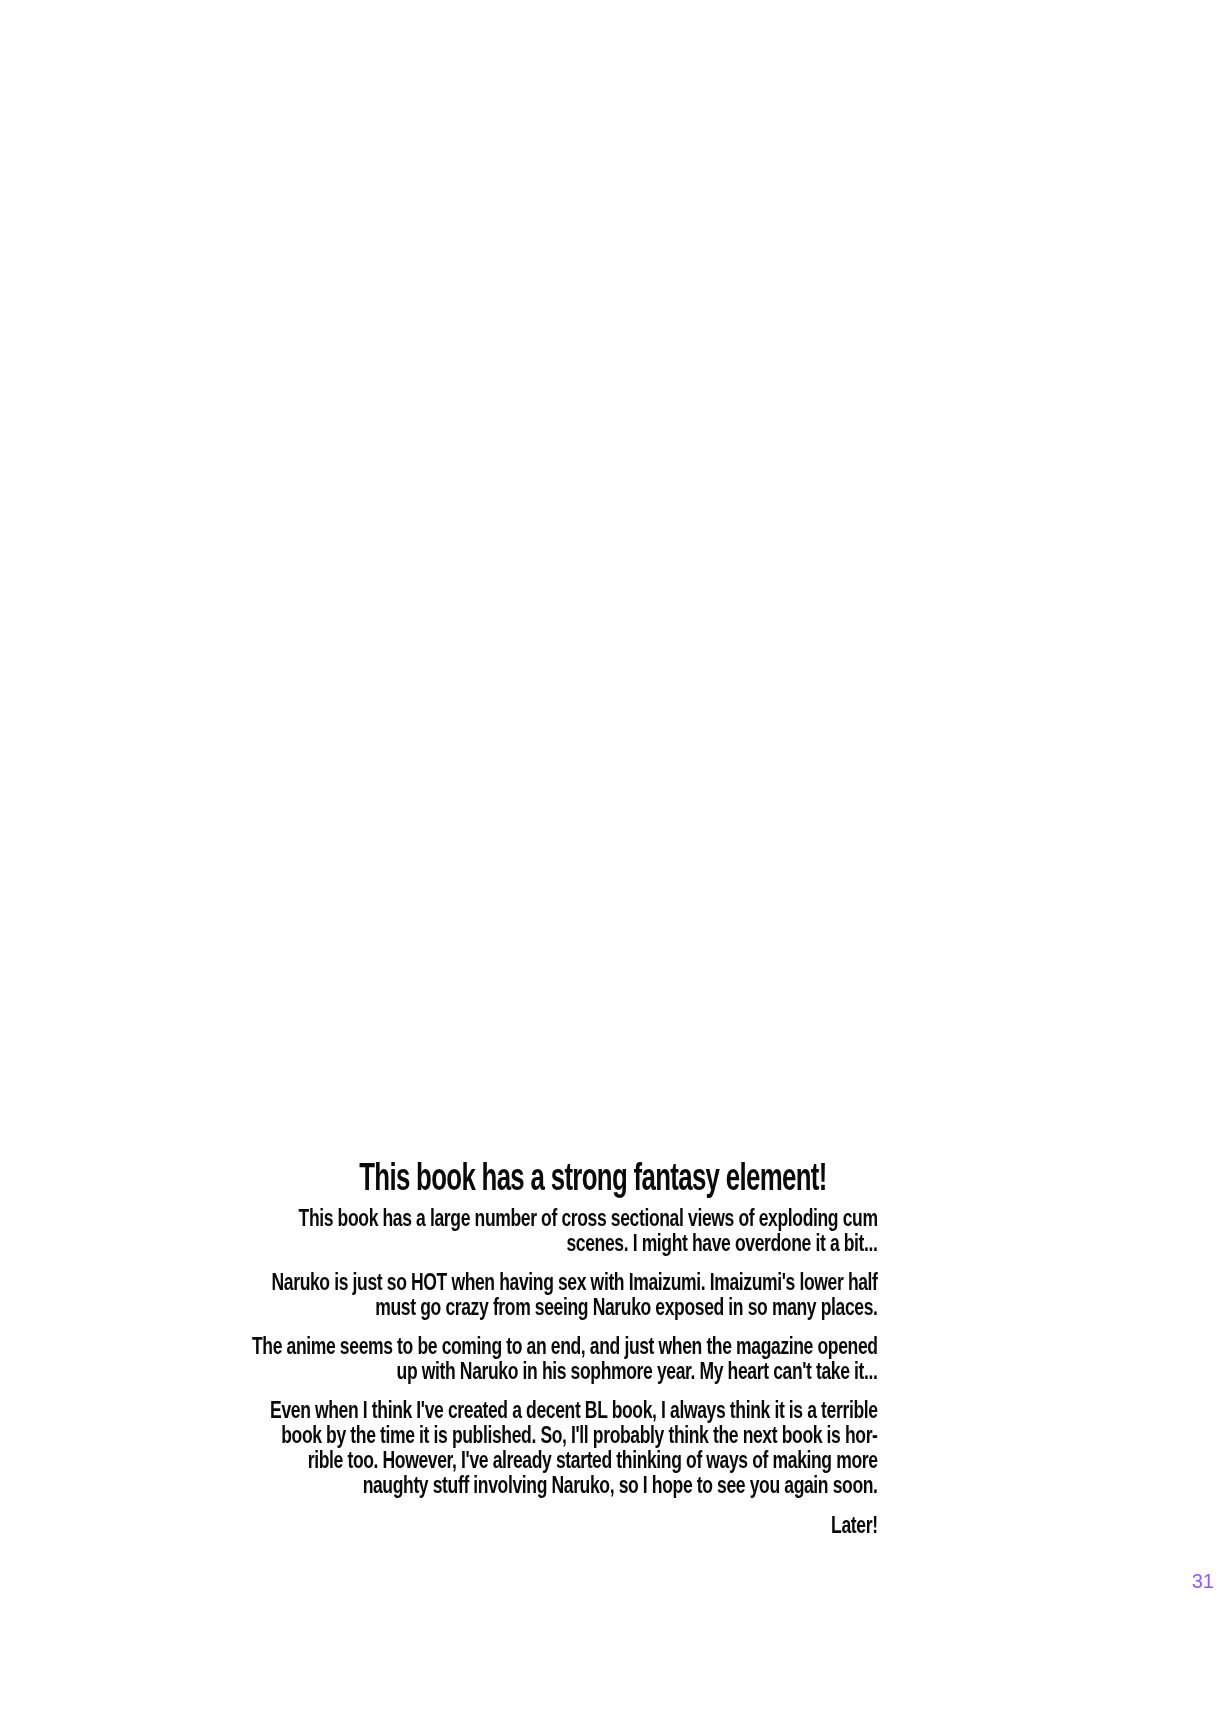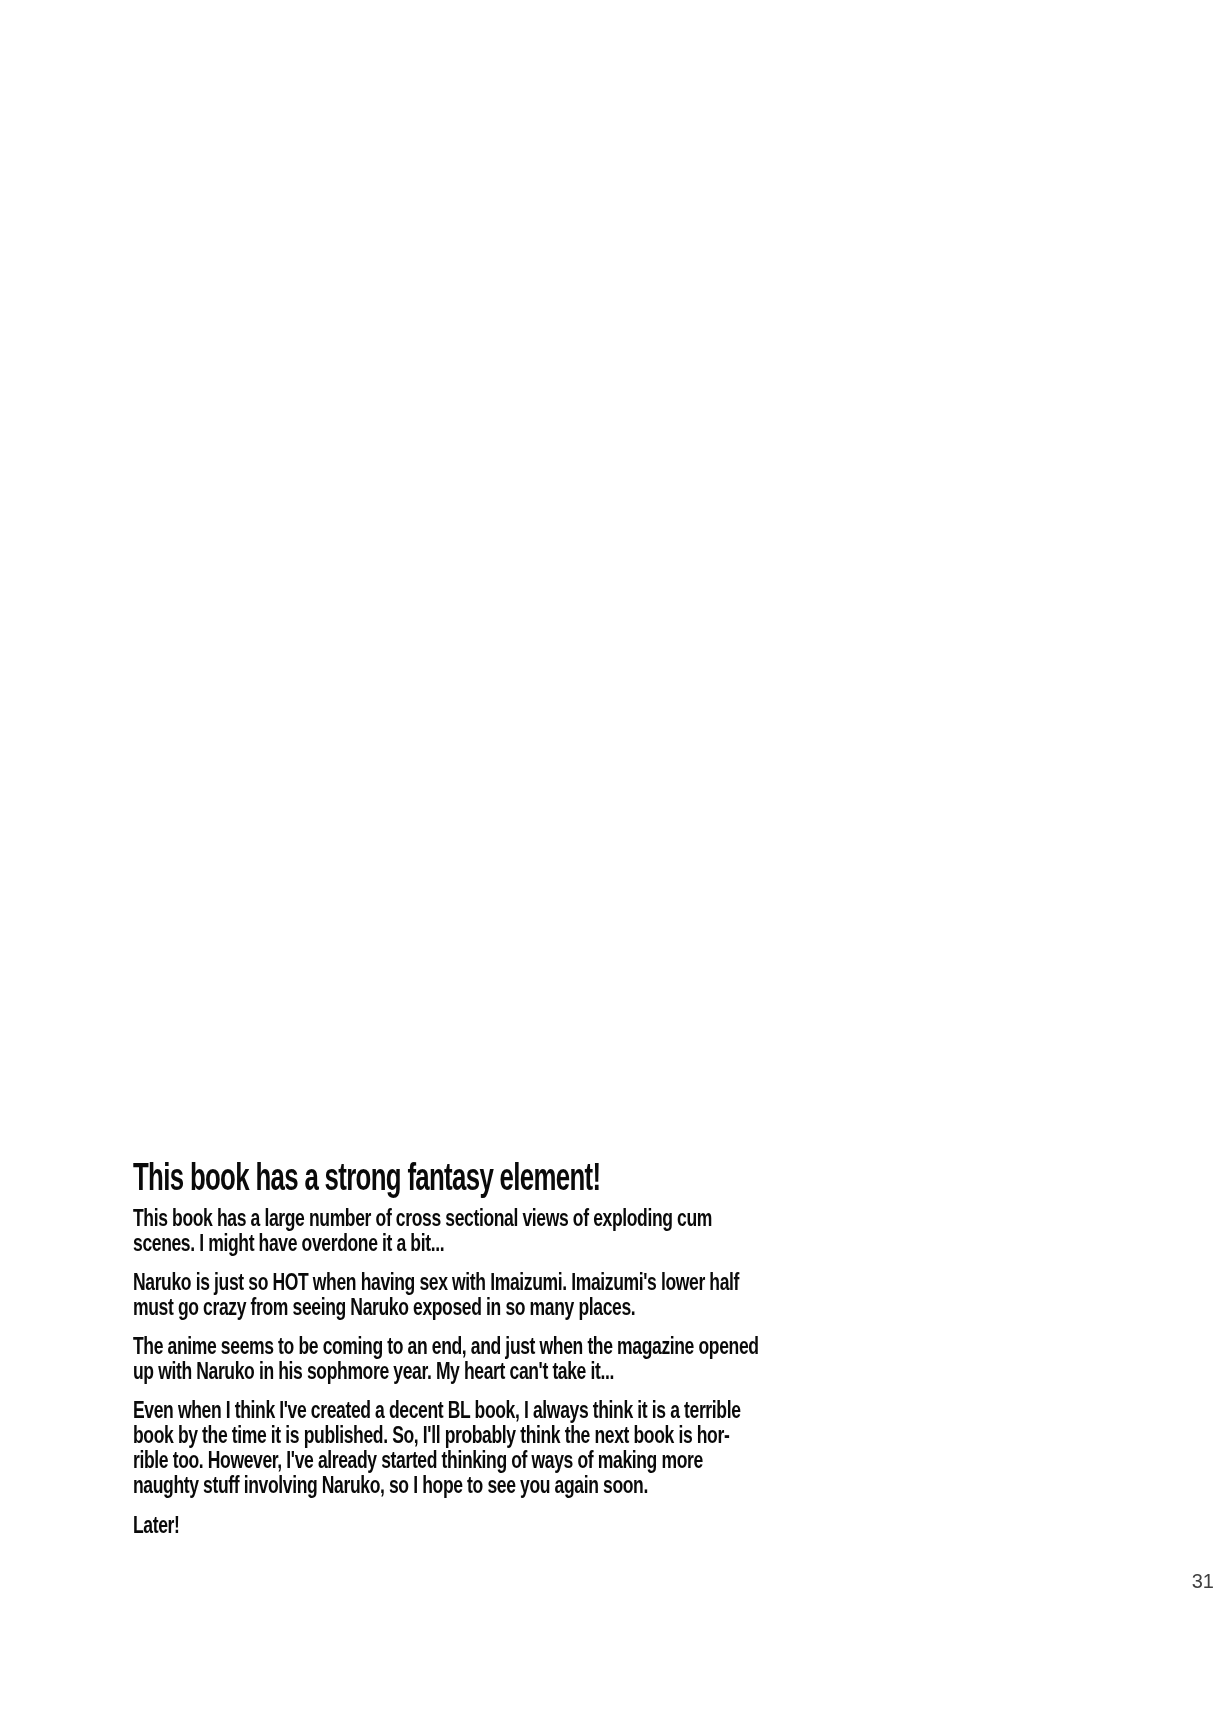--- a/index.html
+++ b/index.html
@@ -14,20 +14,21 @@
     overflow: hidden;
     font-family: "Liberation Sans", sans-serif;
   }
   .afterword {
     position: absolute;
     left: 133px;
     top: 1156px;
     width: 1020px;
     color: #0a0a0a;
     font-weight: 700;
+    text-align: right;
   }
   .afterword-heading {
     margin: 0;
     font-size: 38px;
     line-height: 42px;
     letter-spacing: -1px;
     white-space: nowrap;
     transform: scaleX(0.68);
     transform-origin: left top;
     font-weight: 700;
@@ -48,21 +49,21 @@
   .afterword-paragraph.sign-off {
     margin-top: 15px;
   }
   .page-number {
     position: absolute;
     top: 1569px;
     right: 4px;
     font-size: 20px;
     line-height: 24px;
     font-weight: 400;
-    color: #404040;
+    color: #8b5cf6;
     letter-spacing: 0;
   }
 </style>
 </head>
 <body>
 
 <div class="afterword">
   <h1 class="afterword-heading">This book has a strong fantasy element!</h1>
   <p class="afterword-paragraph first">This book has a large number of cross sectional views of exploding cum
 scenes. I might have overdone it a bit...</p>

